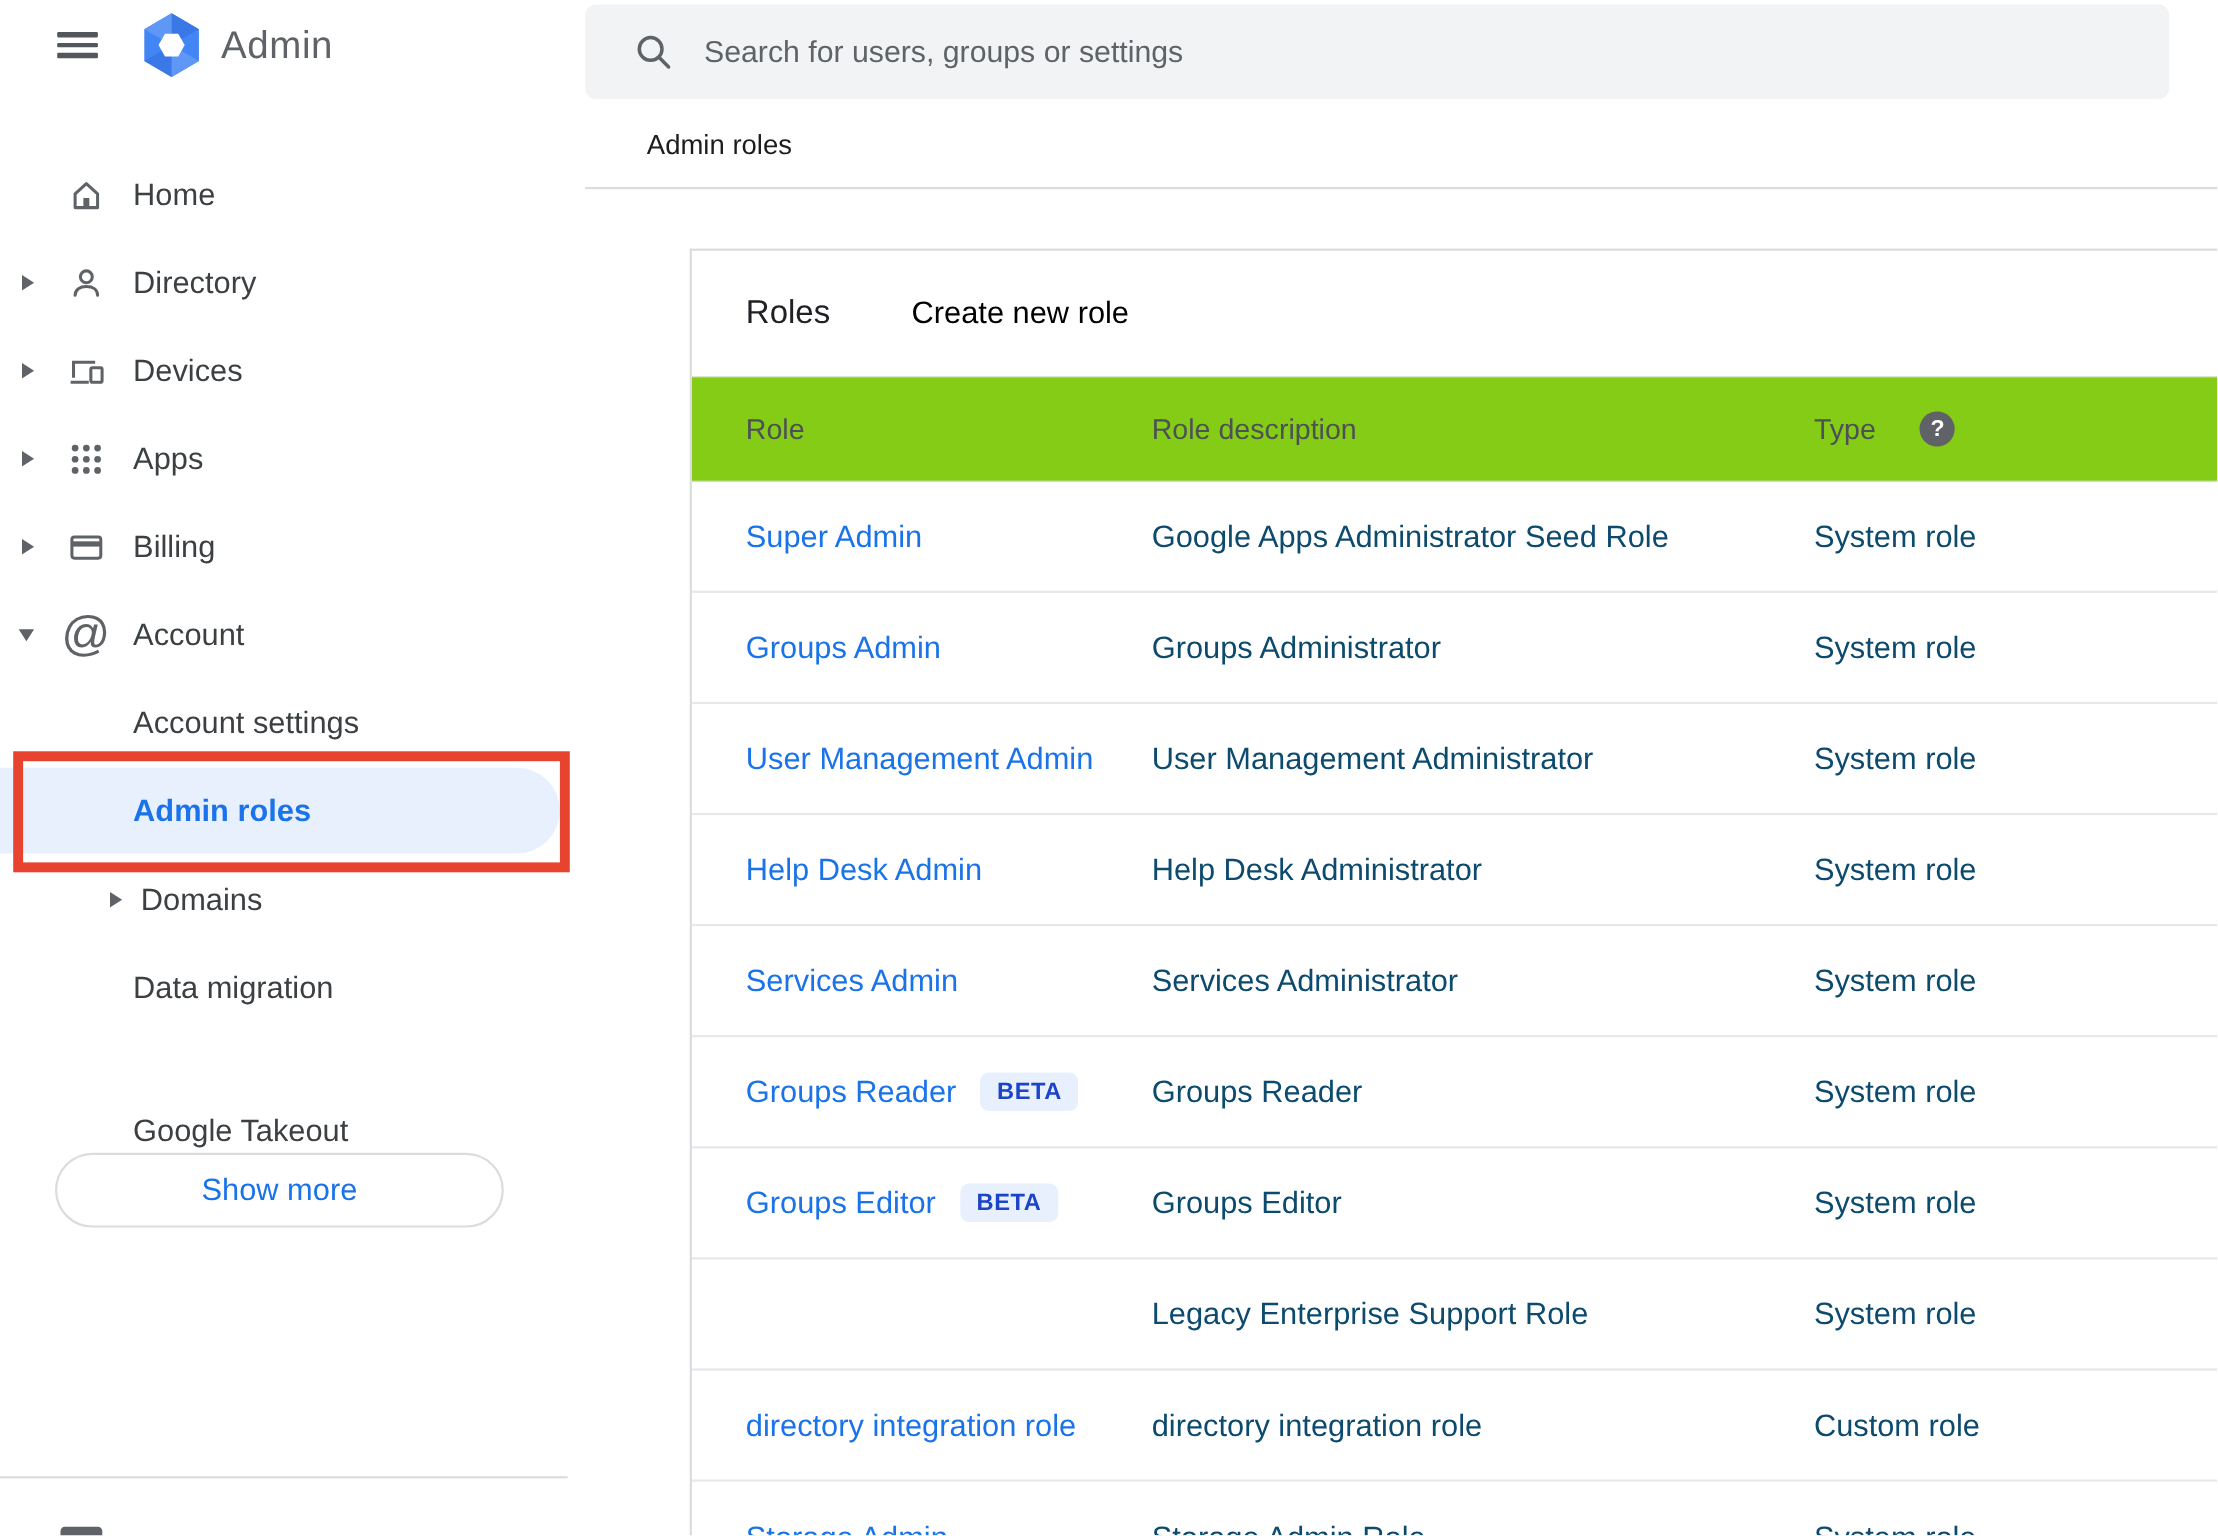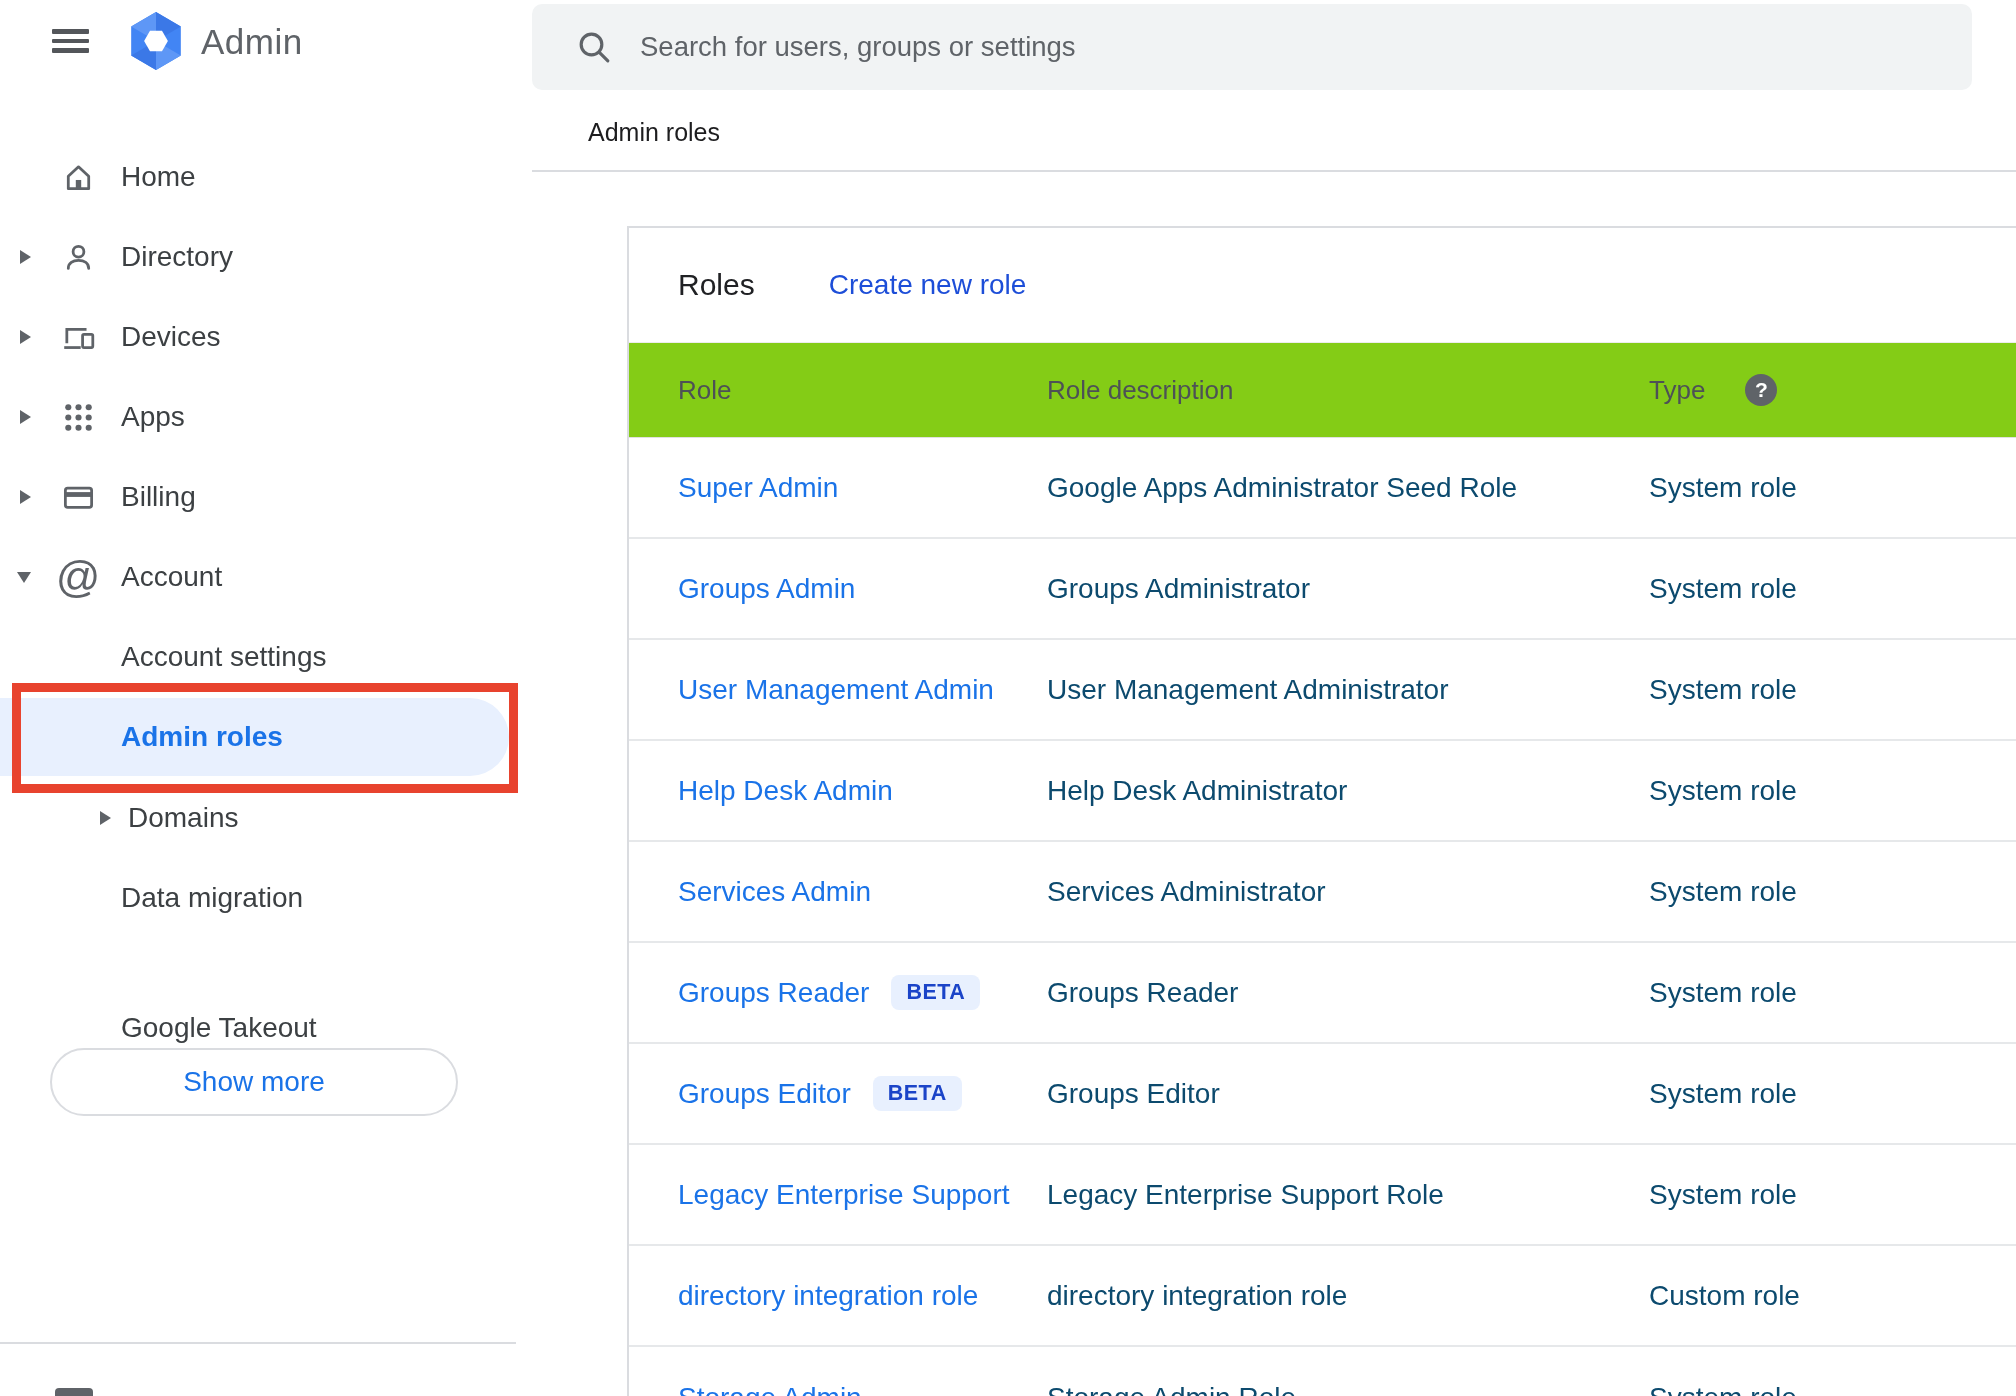--- a/index.html
+++ b/index.html
@@ -69,21 +69,21 @@
   .partial-icon { position:absolute; left:55px; top:1388px; width:38px; height:14px; background:#5f6368; border-radius:4px 4px 0 0; }
 
   
   .card {
     position:absolute; left:627px; top:226px; width:1389px; height:1170px;
     background:#fff; border-left:2px solid #dadce0; border-top:2px solid #dadce0;
     overflow:hidden;
   }
   .card-header { position:relative; height:114px; display:flex; align-items:center; }
   .card-title { margin-left:49px; font-size:30px; font-weight:500; color:#202124; }
-  .create-link { margin-left:74px; font-size:28px; color:#1d4ed8; cursor:pointer; text-decoration:none; }
+  .create-link { margin-left:74px; font-size:28px; color:#000000; cursor:pointer; text-decoration:none; }
 
   .thead {
     position:relative; height:96px; background:#84cc16;
     border-top:1px solid #ececec; border-bottom:1px solid #e0e0e0;
   }
   .cell { position:absolute; top:0; height:100%; display:flex; align-items:center; }
   .c1 { left:49px;  width:360px; }
   .c2 { left:418px; width:590px; }
   .c3 { left:1020px; width:360px;gap:24px; }
   .th-label { font-size:26px; color:#4d5156; font-weight:500; }
@@ -348,23 +348,20 @@
       </div>
       <div class="cell c2">
           <span class="desc-text">Groups Editor</span>
         </div>
       <div class="cell c3">
           <span class="type-text">System role</span>
         </div>
     </div>
 
     <div class="trow">
-      <div class="cell c1">
-          <a class="role-link">Legacy Enterprise Support</a>
-        </div>
       <div class="cell c2">
           <span class="desc-text">Legacy Enterprise Support Role</span>
         </div>
       <div class="cell c3">
           <span class="type-text">System role</span>
         </div>
     </div>
 
     <div class="trow">
       <div class="cell c1">

